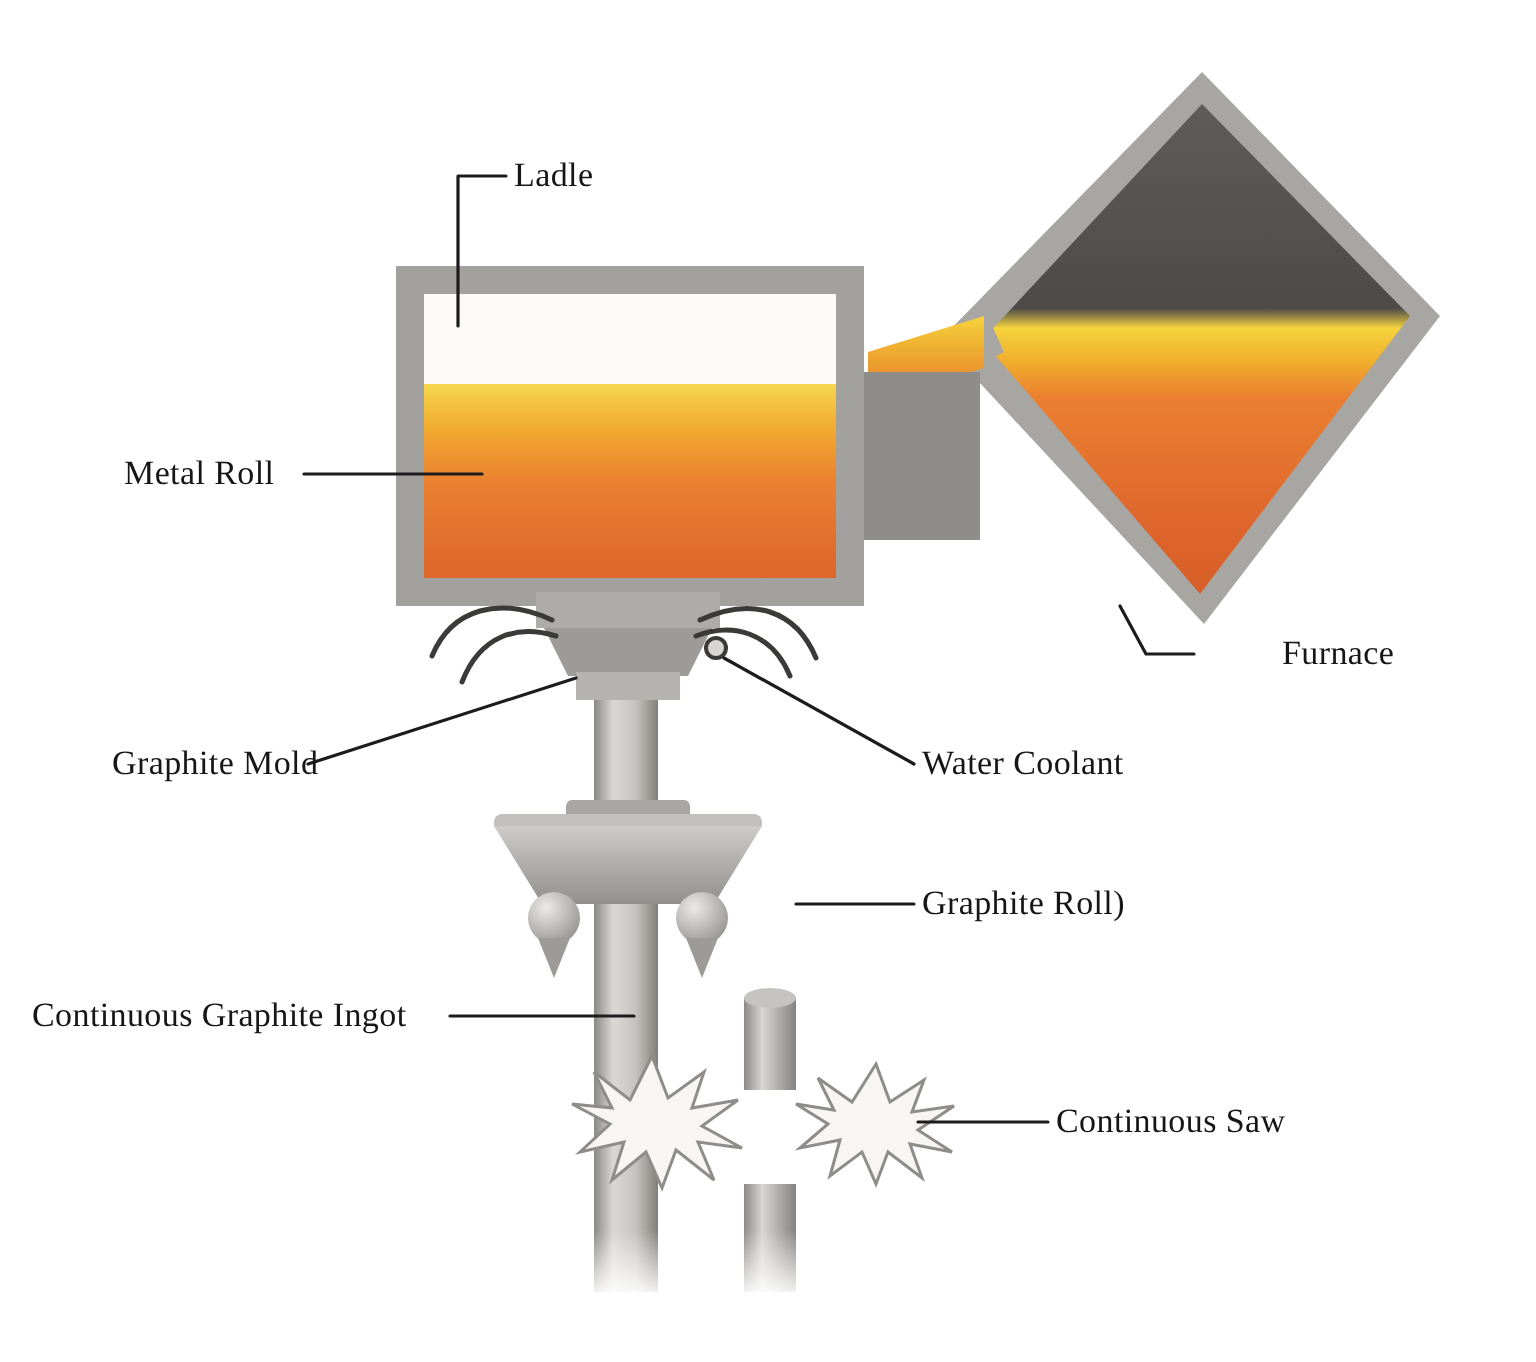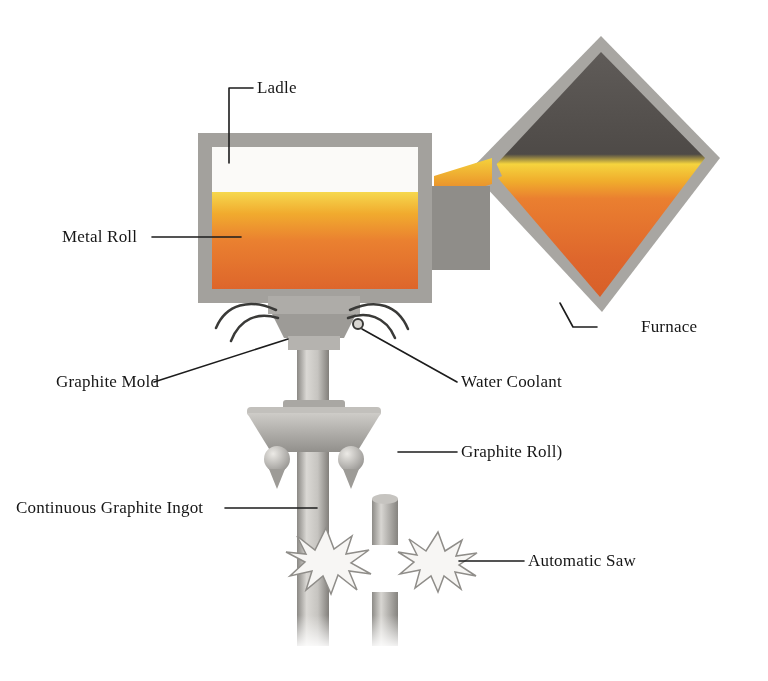--- a/index.html
+++ b/index.html
@@ -152,15 +152,15 @@
     </g>
   </svg>
 
   <div class="lbl lbl-ladle">Ladle</div>
   <div class="lbl lbl-melt">Metal Roll</div>
   <div class="lbl lbl-furnace">Furnace</div>
   <div class="lbl lbl-mold">Graphite Mold</div>
   <div class="lbl lbl-coolant">Water Coolant</div>
   <div class="lbl lbl-roll">Graphite Roll)</div>
   <div class="lbl lbl-ingot">Continuous Graphite Ingot</div>
-  <div class="lbl lbl-saw">Automatic Saw</div>
+  <div class="lbl lbl-saw">Continuous Saw</div>
 
 </div>
 
 </body></html>

